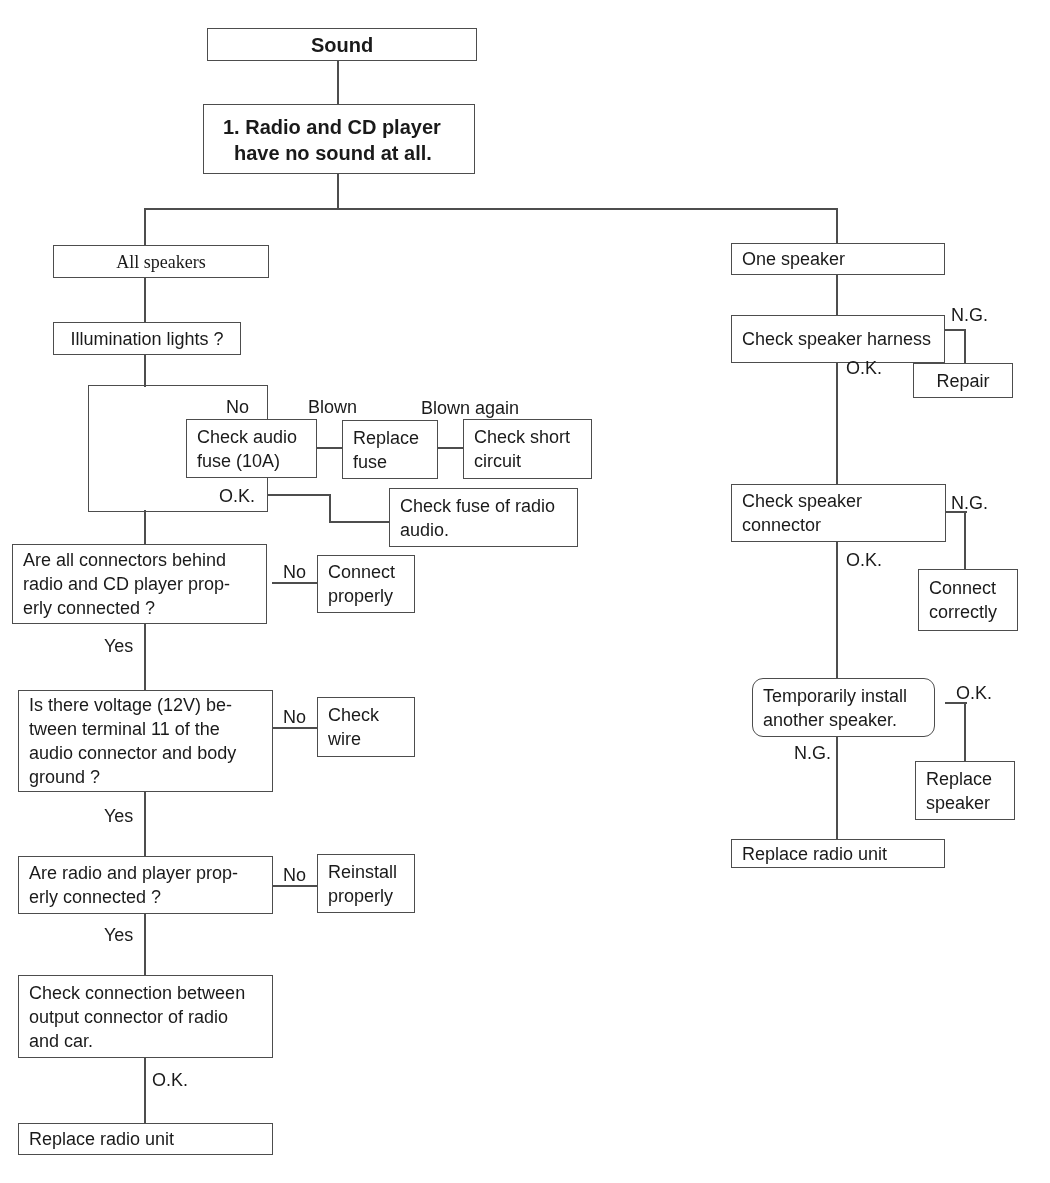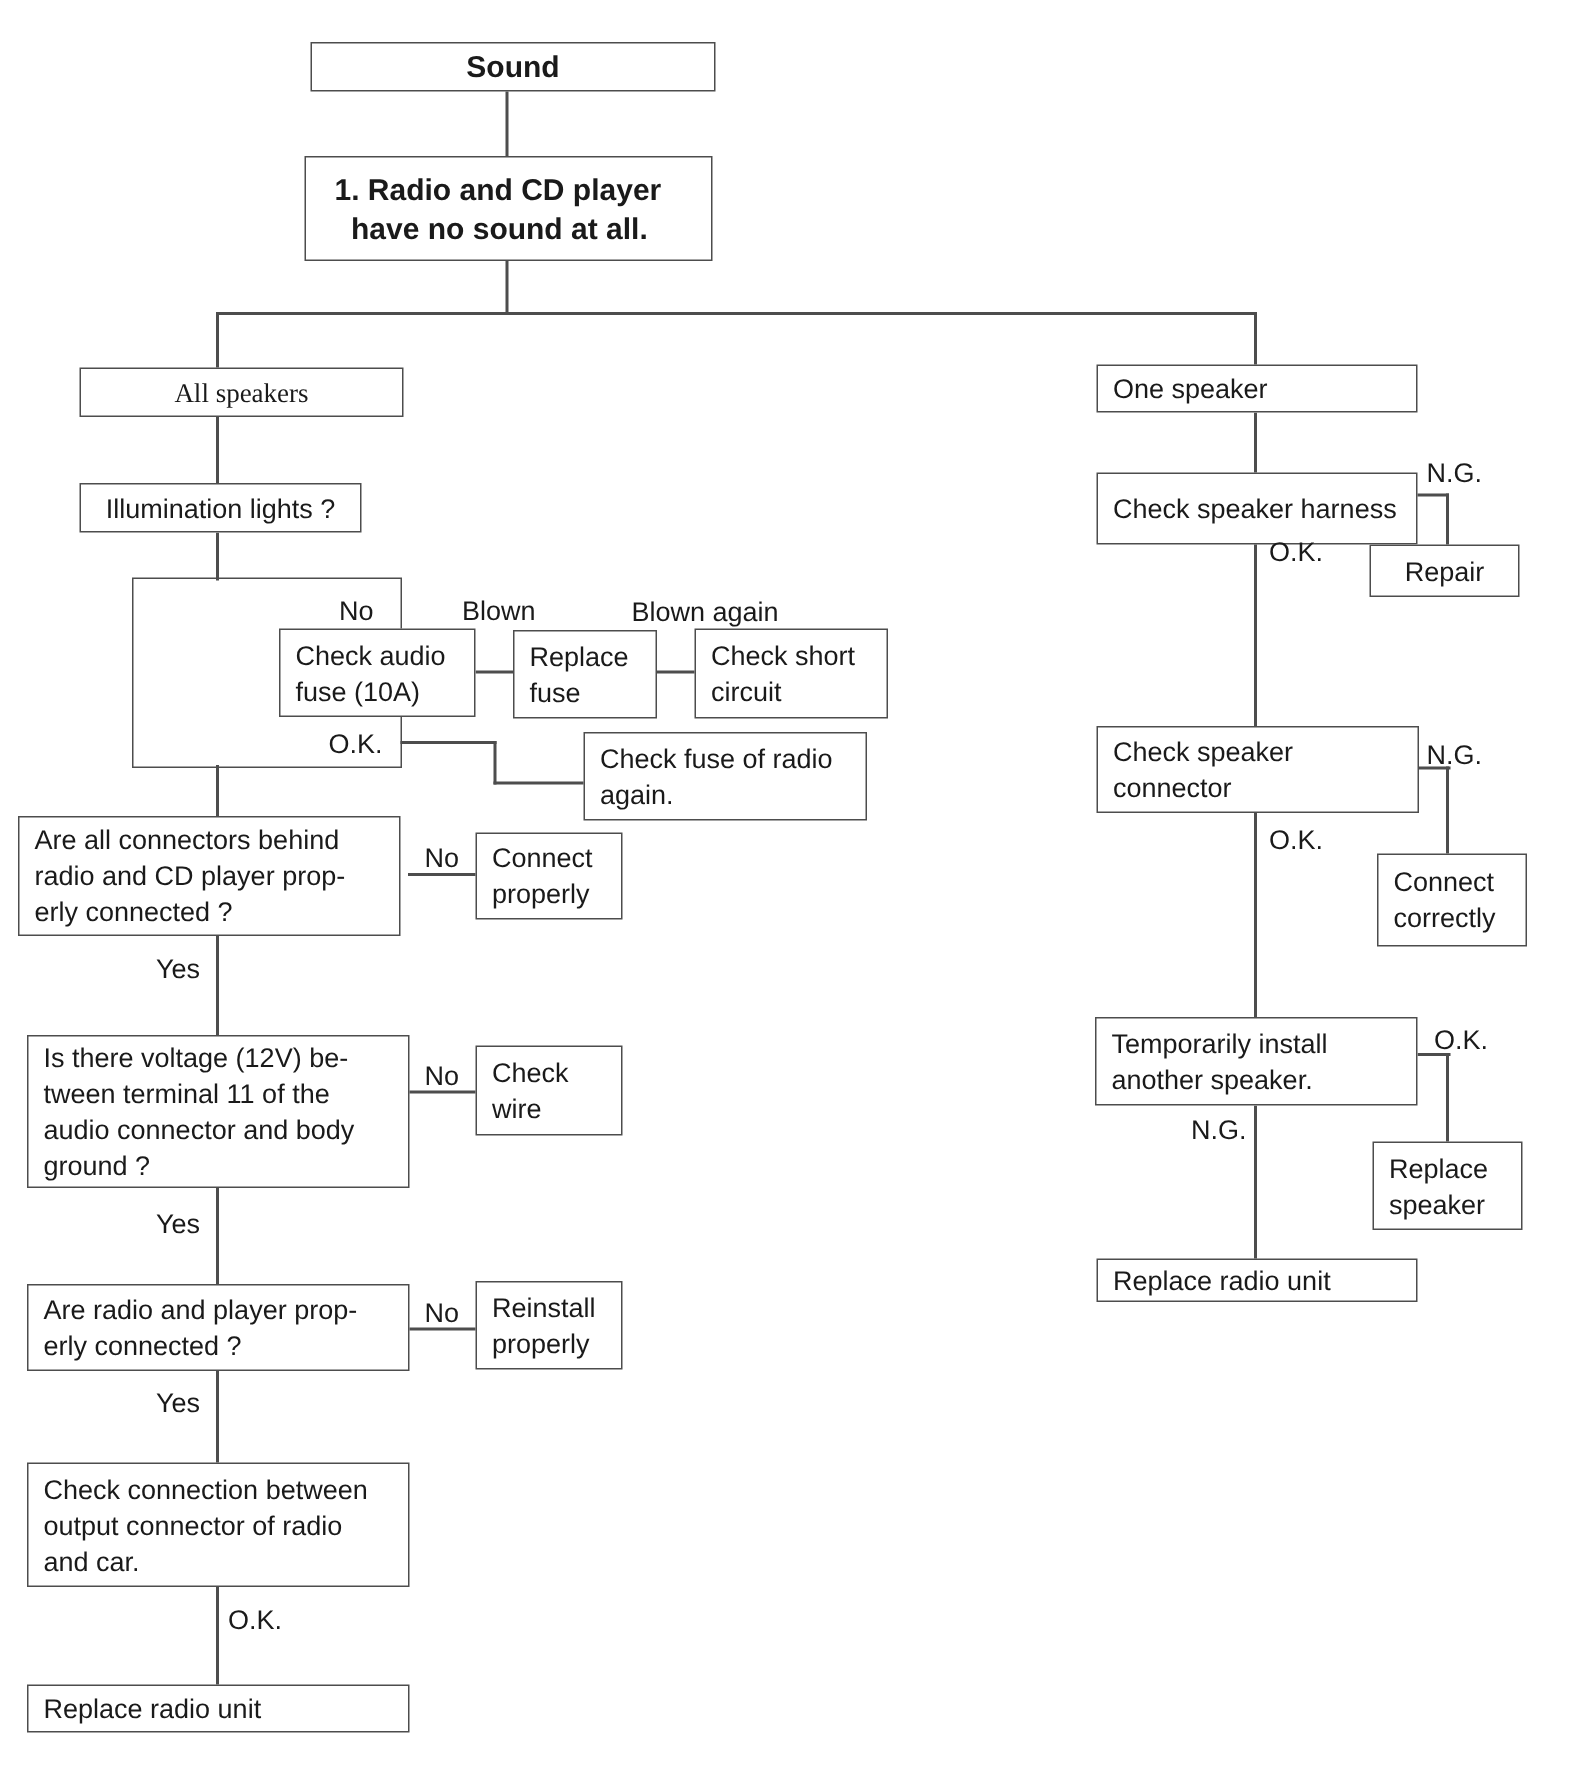--- a/index.html
+++ b/index.html
@@ -98,21 +98,21 @@
 have no sound at all.</div>
   <div class="box center" style="left:53px;top:245px;width:216px;height:33px;font-family:Liberation Serif, serif;">All speakers</div>
   <div class="box center" style="left:53px;top:322px;width:188px;height:33px;">Illumination lights ?</div>
   <div class="box fuse-top" style="left:186px;top:419px;width:131px;height:59px;">Check audio
 fuse (10A)</div>
   <div class="box" style="left:342px;top:420px;width:96px;height:59px;">Replace
 fuse</div>
   <div class="box" style="left:463px;top:419px;width:129px;height:60px;">Check short
 circuit</div>
   <div class="box" style="left:389px;top:488px;width:189px;height:59px;">Check fuse of radio
-again.</div>
+audio.</div>
   <div class="box" style="left:12px;top:544px;width:255px;height:80px;">Are all connectors behind
 radio and CD player prop-
 erly connected ?</div>
   <div class="box" style="left:317px;top:555px;width:98px;height:58px;">Connect
 properly</div>
   <div class="box" style="left:18px;top:690px;width:255px;height:102px;">Is there voltage (12V) be-
 tween terminal 11 of the
 audio connector and body
 ground ?</div>
   <div class="box" style="left:317px;top:697px;width:98px;height:60px;">Check
@@ -126,21 +126,21 @@
 and car.</div>
   <div class="box" style="left:18px;top:1123px;width:255px;height:32px;">Replace radio unit</div>
 
   <div class="box" style="left:731px;top:243px;width:214px;height:32px;">One speaker</div>
   <div class="box" style="left:731px;top:315px;width:214px;height:48px;">Check speaker harness</div>
   <div class="box center" style="left:913px;top:363px;width:100px;height:35px;">Repair</div>
   <div class="box" style="left:731px;top:484px;width:215px;height:58px;">Check speaker
 connector</div>
   <div class="box" style="left:918px;top:569px;width:100px;height:62px;">Connect
 correctly</div>
-  <div class="box" style="left:730px;top:678px;width:215px;height:59px;">Temporarily install
+  <div class="box" style="left:752px;top:678px;width:183px;height:59px;border-radius:11px;">Temporarily install
 another speaker.</div>
   <div class="box" style="left:915px;top:761px;width:100px;height:59px;">Replace
 speaker</div>
   <div class="box" style="left:731px;top:839px;width:214px;height:29px;">Replace radio unit</div>
 
   <div class="lbl" style="left:226px;top:398px;">No</div>
   <div class="lbl" style="left:308px;top:398px;">Blown</div>
   <div class="lbl" style="left:421px;top:399px;">Blown again</div>
   <div class="lbl" style="left:219px;top:487px;">O.K.</div>
   <div class="lbl" style="left:283px;top:563px;">No</div>

